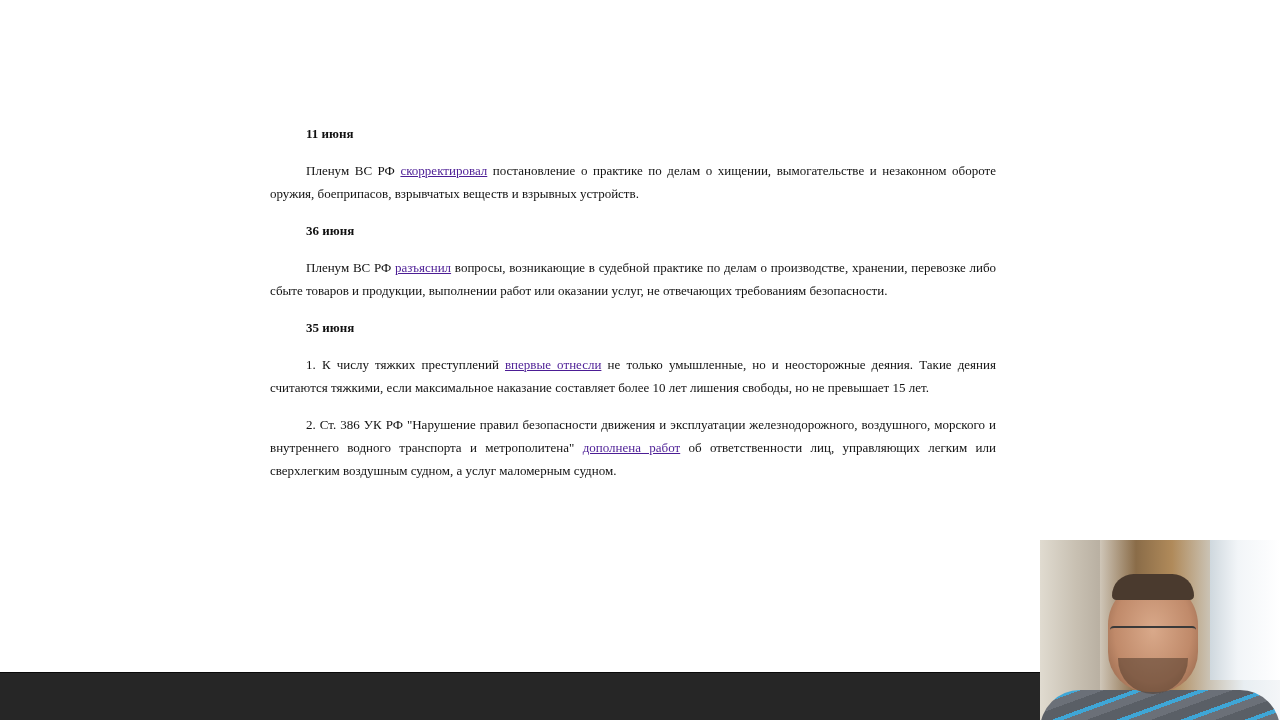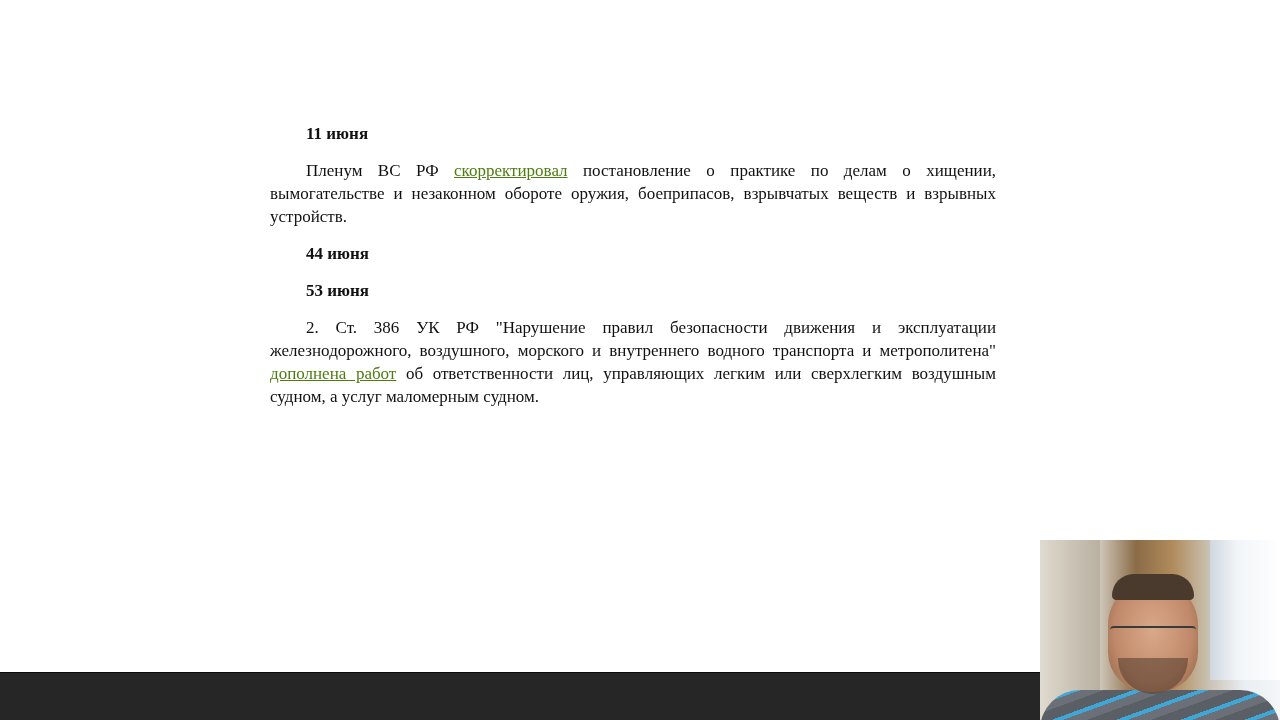--- a/index.html
+++ b/index.html
@@ -17,38 +17,38 @@
       width: 1280px;
       height: 720px;
       background: #ffffff;
     }
     .doc {
       position: absolute;
       left: 270px;
       top: 122px;
       width: 726px;
       font-family: "Liberation Serif", "DejaVu Serif", serif;
-      font-size: 17px;
+      font-size: 13px;
       line-height: 23px;
       color: #111111;
     }
     .section { margin-bottom: 14px; }
     .date {
       font-weight: bold;
       padding-left: 36px;
       margin: 0 0 14px 0;
       height: 23px;
     }
     .para {
       text-indent: 36px;
       text-align: justify;
       margin: 0 0 14px 0;
     }
     .para a {
-      color: #4d7c0f;
+      color: #4c1d95;
       text-decoration: underline;
     }
     .bottom-bar {
       position: absolute;
       left: 0;
       top: 672px;
       width: 1040px;
       height: 48px;
       background: #262626;
       border-top: 1px solid #0a0a0a;
@@ -101,25 +101,27 @@
 
 <div class="slide">
   <div class="doc">
 
     <div class="section">
       <div class="date">11 июня</div>
       <p class="para"><span>Пленум ВС РФ </span><a>скорректировал</a><span> постановление о практике по делам о хищении, вымогательстве и незаконном обороте оружия, боеприпасов, взрывчатых веществ и взрывных устройств.</span></p>
     </div>
 
     <div class="section">
-      <div class="date">44 июня</div>
+      <div class="date">36 июня</div>
+      <p class="para"><span>Пленум ВС РФ </span><a>разъяснил</a><span> вопросы, возникающие в судебной практике по делам о производстве, хранении, перевозке либо сбыте товаров и продукции, выполнении работ или оказании услуг, не отвечающих требованиям безопасности.</span></p>
     </div>
 
     <div class="section">
-      <div class="date">53 июня</div>
+      <div class="date">35 июня</div>
+      <p class="para"><span>1. К числу тяжких преступлений </span><a>впервые отнесли</a><span> не только умышленные, но и неосторожные деяния. Такие деяния считаются тяжкими, если максимальное наказание составляет более 10 лет лишения свободы, но не превышает 15 лет.</span></p>
       <p class="para"><span>2. Ст. 386 УК РФ "Нарушение правил безопасности движения и эксплуатации железнодорожного, воздушного, морского и внутреннего водного транспорта и метрополитена" </span><a>дополнена работ</a><span> об ответственности лиц, управляющих легким или сверхлегким воздушным судном, а услуг маломерным судном.</span></p>
     </div>
 
   </div>
 
   <div class="bottom-bar"></div>
 
   <div class="webcam">
     <div class="curtain"></div>
     <div class="window"></div>

